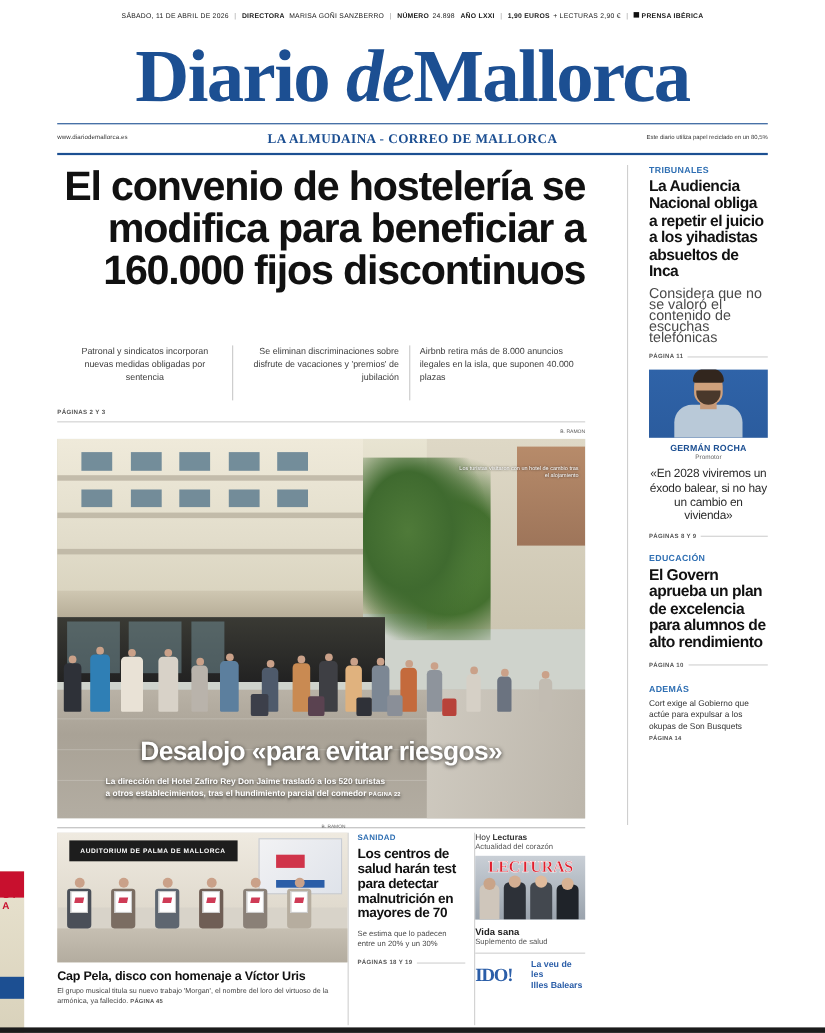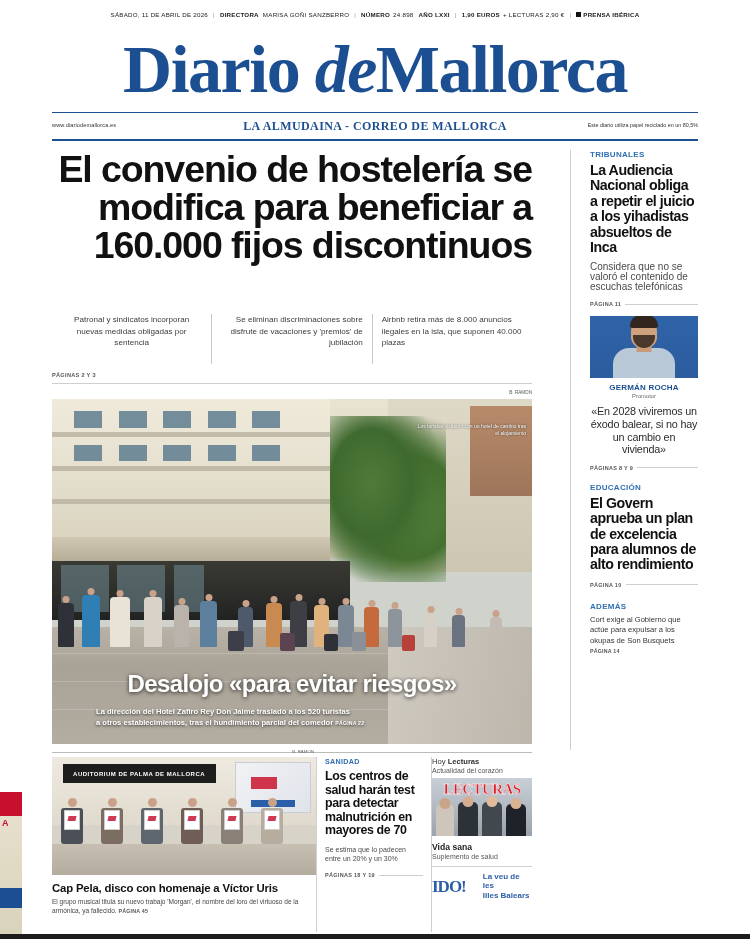--- a/index.html
+++ b/index.html
@@ -159,21 +159,21 @@
 
   .sec-label{
     font-size:8px;font-weight:bold;color:#2f6fb3;letter-spacing:.3px;
     margin:0 0 4px 0;
   }
   .sb-headline{
     font-size:14.2px;line-height:15.4px;font-weight:bold;color:#111;
     letter-spacing:-.45px;margin:0;
   }
   .sb-deck{
-    font-size:10px;line-height:10px;color:#4a4a4a;margin:7px 0 0 0;
+    font-size:13px;line-height:10px;color:#4a4a4a;margin:7px 0 0 0;
   }
   .pg-ref{
     font-size:5.5px;font-weight:bold;color:#555;letter-spacing:.3px;
     margin-top:9px;display:flex;align-items:center;gap:4px;
   }
   .pg-ref .ln{flex:1;height:1px;background:#cfcfcf;}
 
   .portrait{
     width:108px;height:62px;margin-top:9px;overflow:hidden;position:relative;
     background:linear-gradient(180deg,#2f63a8 0%,#2b5c9e 100%);

